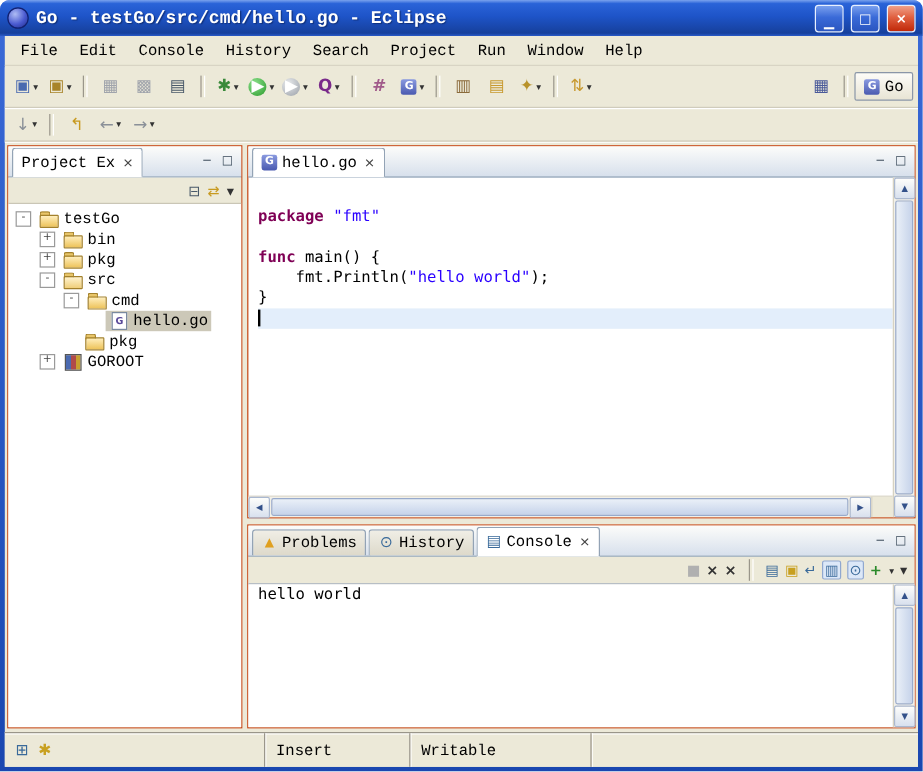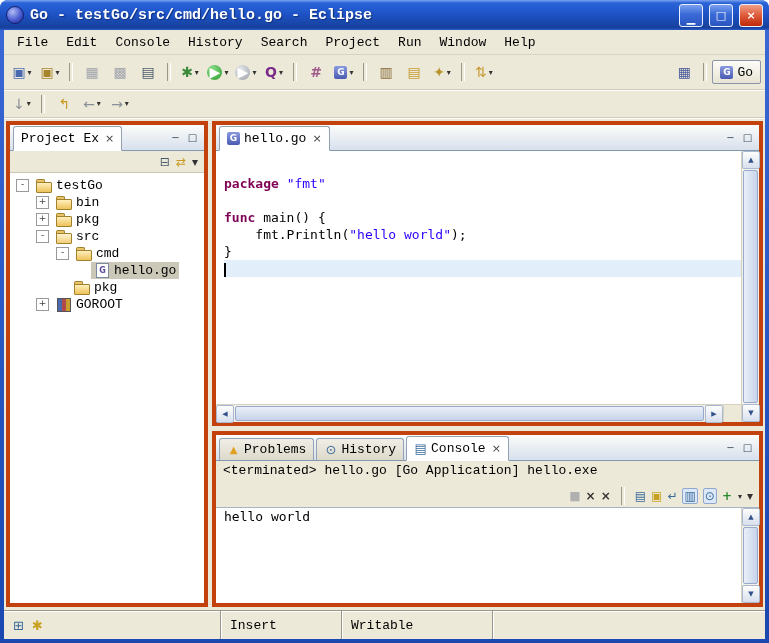--- a/index.html
+++ b/index.html
@@ -63,21 +63,21 @@
   [data-name="remove-launch-icon"],[data-name="remove-all-launches-icon"]{color:#333;font-weight:bold}
   [data-name="clear-console-icon"],[data-name="word-wrap-icon"],[data-name="pin-console-icon"],[data-name="display-console-icon"]{color:#3a6a9a}
   [data-name="scroll-lock-icon"]{color:#c8a020}
   [data-name="open-console-icon"]{color:#2a8a2a;font-weight:bold}
   [data-name="console-menu-icon"]{color:#333}
   [data-name="fast-view-icon"]{color:#3a6a9a}
   [data-name="progress-view-icon"]{color:#c8a020}
 
   
   .main{flex:1;display:flex;gap:4px;padding:3px 2px;min-height:0}
-  .panel{border:4px solid #c2410c;background:#fff;display:flex;flex-direction:column;min-height:0;min-width:0}
+  .panel{border:1px solid #c2410c;background:#fff;display:flex;flex-direction:column;min-height:0;min-width:0}
   .explorer{width:194px;flex:none}
   .right-col{flex:1;display:flex;flex-direction:column;gap:5px;min-width:0}
   .editor-panel{flex:1}
   .console-panel{height:168px;flex:none}
 
   .tabstrip{height:25px;flex:none;display:flex;align-items:flex-end;background:linear-gradient(#fcfcfa,#d7e0ec);border-bottom:1px solid #8399b0;padding-left:3px}
   .tab{height:21px;display:flex;align-items:center;gap:4px;padding:0 7px;margin-right:2px;border:1px solid #93a3b5;border-bottom:none;border-radius:3px 3px 0 0;background:linear-gradient(#f0eee6,#ddd9ca);white-space:nowrap}
   .tab.active{height:23px;background:#fff;margin-bottom:-1px;border-bottom:1px solid #fff}
   .tab .close{font-family:"DejaVu Sans",sans-serif;font-size:11px;color:#444;margin-left:2px}
   .strip-controls{margin-left:auto;display:flex;align-items:center;gap:4px;padding:0 5px;height:100%}
@@ -405,21 +405,20 @@
             <span class="tab active" data-name="tab-console">
               <span class="sicon" data-name="console-icon">▤</span>
               <span data-name="tab-label">Console</span>
               <span class="close" data-name="close-icon">×</span>
             </span>
             <span class="strip-controls" data-name="console-strip-controls">
               <span class="sicon" data-name="minimize-icon">−</span>
               <span class="sicon" data-name="maximize-icon">□</span>
             </span>
           </div>
-          <div class="console-title" data-name="console-title">&lt;terminated&gt; hello.go [Go Application] hello.exe</div>
           <div class="console-toolbar" data-name="console-toolbar">
             <span class="glyph" data-name="terminate-icon">■</span>
             <span class="glyph" data-name="remove-launch-icon">×</span>
             <span class="glyph" data-name="remove-all-launches-icon">×</span>
             <span class="grip" data-name="toolbar-separator"></span>
             <span class="glyph" data-name="clear-console-icon">▤</span>
             <span class="glyph" data-name="scroll-lock-icon">▣</span>
             <span class="glyph" data-name="word-wrap-icon">↵</span>
             <span class="glyph pressed" data-name="display-console-icon">▥</span>
             <span class="glyph pressed" data-name="pin-console-icon">⊙</span>

